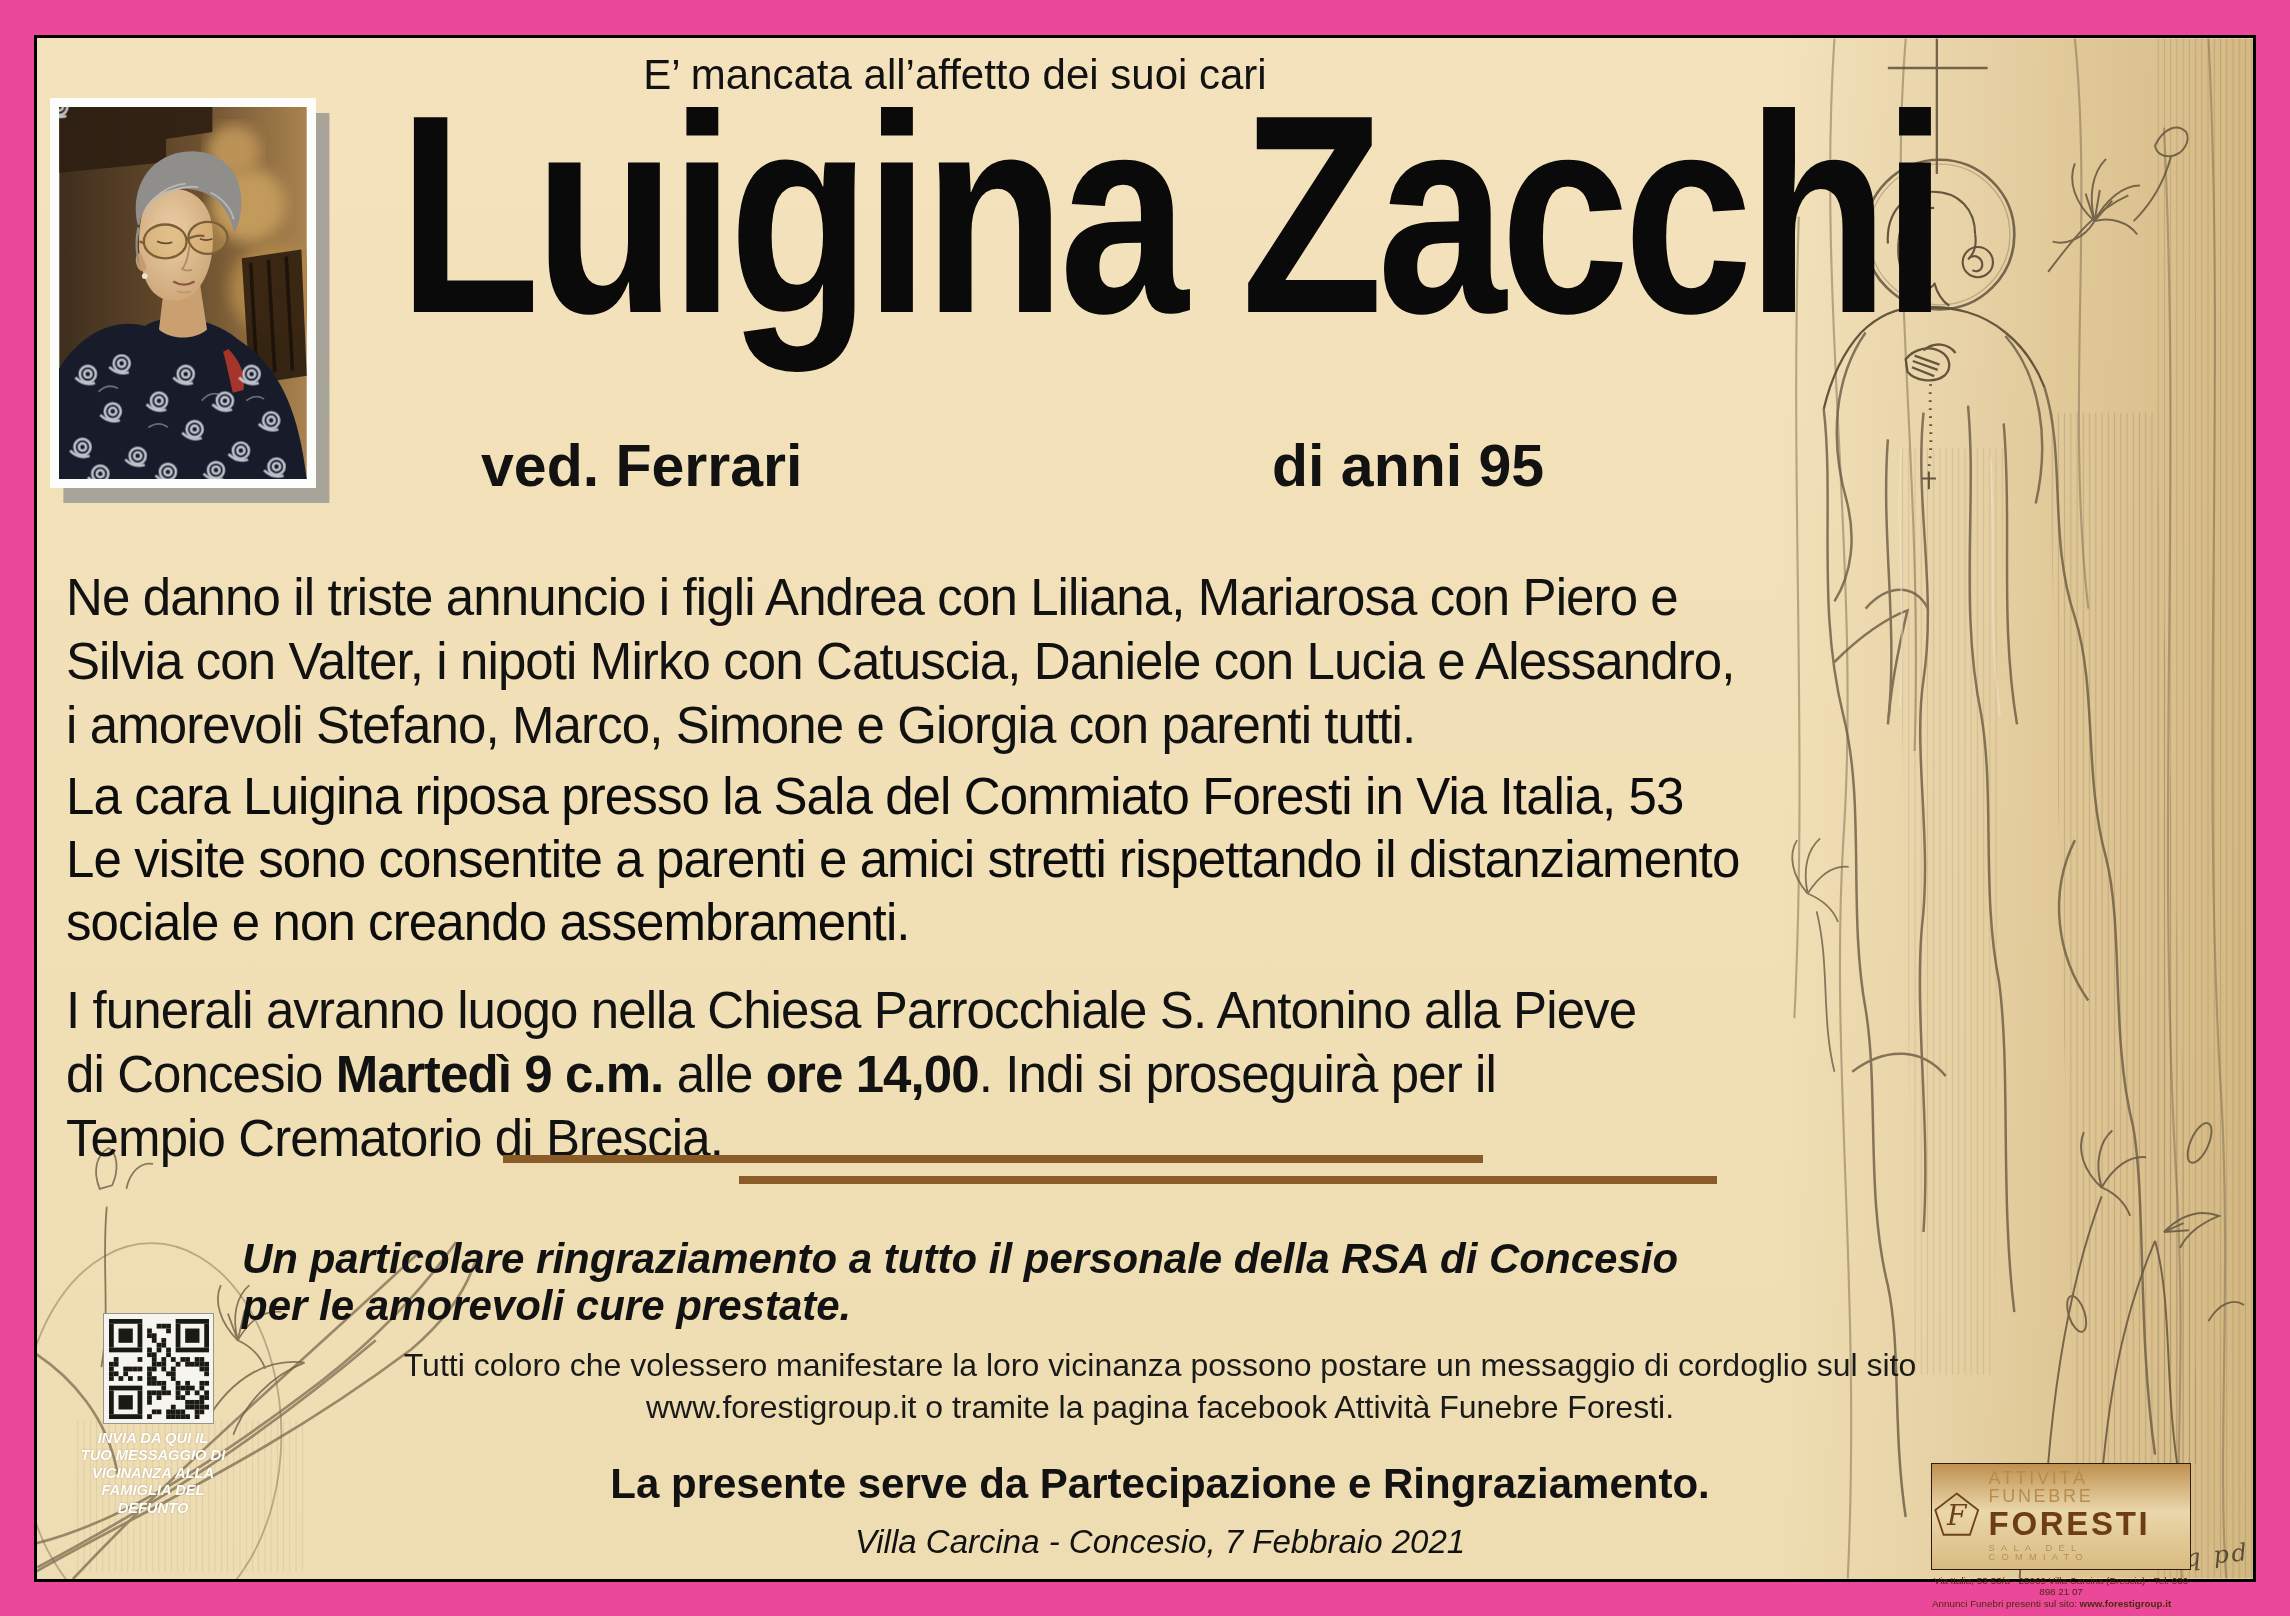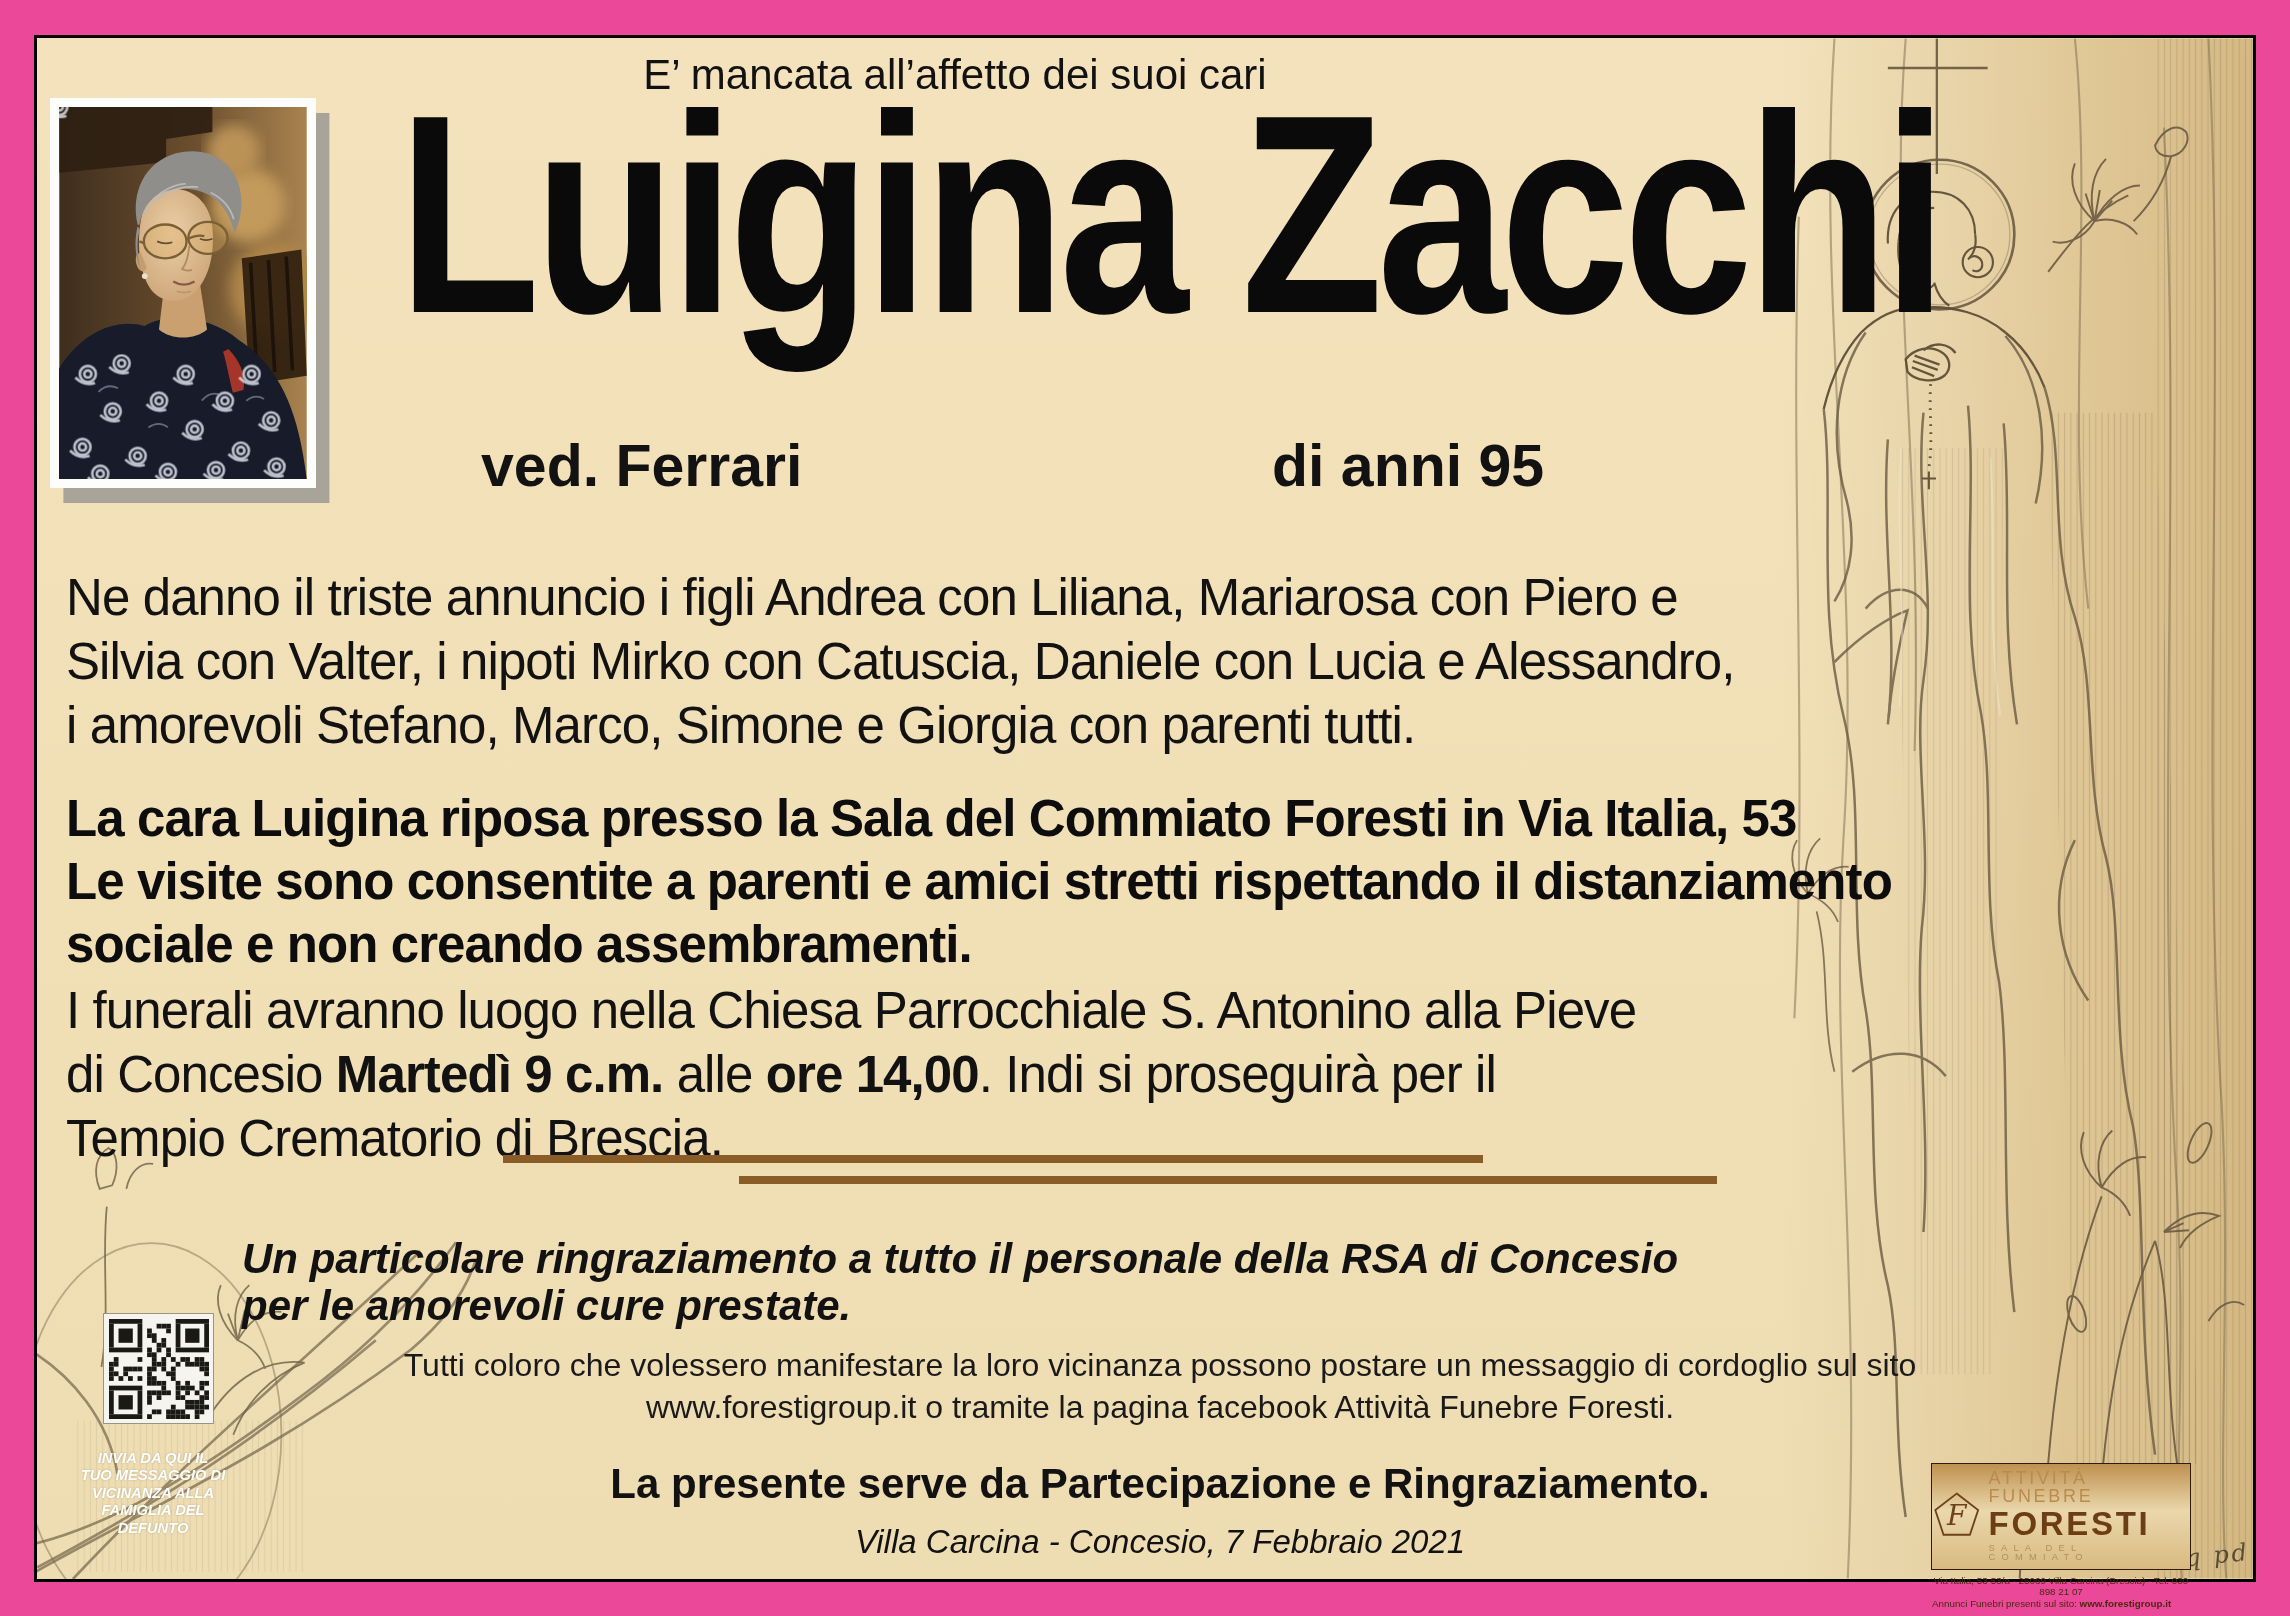--- a/index.html
+++ b/index.html
@@ -31,21 +31,21 @@
   .title-wrap { left:192px; width:1747px; top:19.6px; text-align:center; }
   .title-wrap .big {
     display:inline-block; font-size:283px; line-height:312px; font-weight:700;
     letter-spacing:-7.1px; transform:scaleX(.82); transform-origin:50% 50%; color:#0a0a0a;
     white-space:nowrap;
   }
   .widow { left:444px; top:394px; font-size:59px; font-weight:700; }
   .age   { left:1235px; top:394px; font-size:59px; font-weight:700; }
 
   .para { left:29px; font-size:51px; line-height:64px; letter-spacing:-0.9px; white-space:nowrap; }
-  .para.bold { font-weight:700; line-height:63px; color:#0d0d0d;margin-top:22px; }
+  .para.bold { font-weight:400; line-height:63px; color:#0d0d0d; }
   .p1 { top:528px; }
   .p2 { top:727px; }
   .p3 { top:941px; }
   .p3 .b { font-weight:700; }
 
   .rule { position:absolute; height:8px; background:#8a5c28; z-index:4; }
   .rule1 { left:466px; top:1117px; width:980px; }
   .rule2 { left:702px; top:1138px; width:978px; }
 
   .thanks { left:205px; width:1747px; top:1167px; 
@@ -56,21 +56,21 @@
                    font-size:42px; font-weight:700; }
   .dateline { left:134px; width:1978px; top:1485px; text-align:center;
               font-size:33px; font-style:italic; }
 
   
   .qr-wrap { position:absolute; left:67px; top:1276px; padding:4.5px; background:#f6f4ee;
              box-shadow:0 0 0 0.9px #8d8d85; z-index:5; }
   .qr-wrap svg { display:block; width:100px; height:100px; background:#f6f4ee; }
   .qr-caption { position:absolute; left:18px; width:196px; top:1392px; text-align:center;
                 color:#ffffff; font-size:14.7px; line-height:17.4px; font-weight:700;
-                font-style:italic; z-index:5; text-shadow:0 0 1.8px rgba(120,105,70,.45);margin-top:20px; }
+                font-style:italic; z-index:5; text-shadow:0 0 1.8px rgba(120,105,70,.45); }
 
   
   .logo-box {
     position:absolute; left:1894px; top:1425px; width:260px; height:107px; z-index:6;
     border:1.8px solid #2f1c09; box-sizing:border-box;
     background:linear-gradient(180deg,#c09350 0%, #e9d6a9 42%, #e2c astronomical 0%, #d9bc82 100%);
     background:linear-gradient(180deg,#bf9150 0%, #ead7ab 45%, #d8ba80 100%);
     display:flex; flex-direction:column; align-items:center;
   }
   .logo-top { display:flex; align-items:center; gap:7.1px; margin-top:5.3px; }

